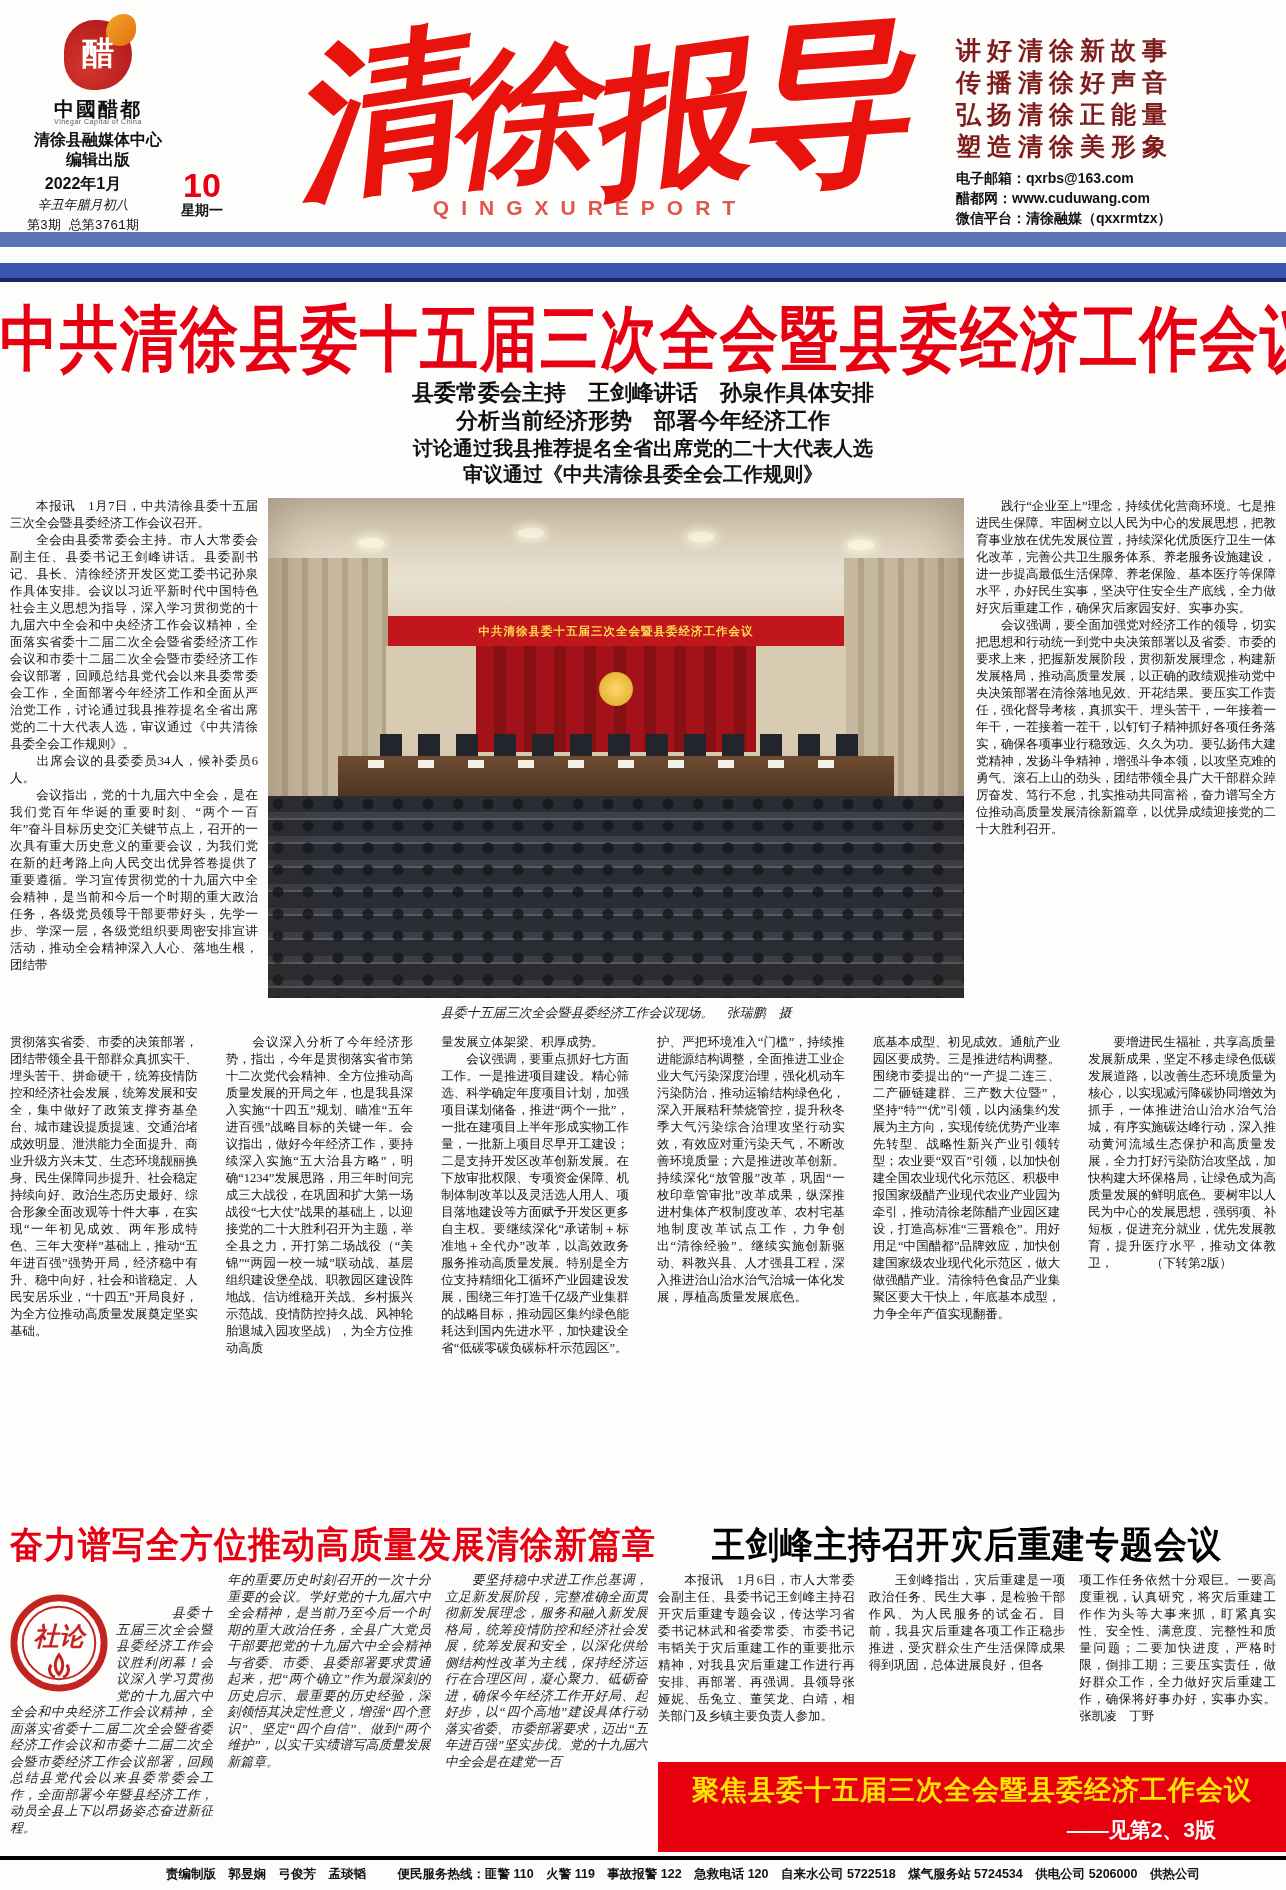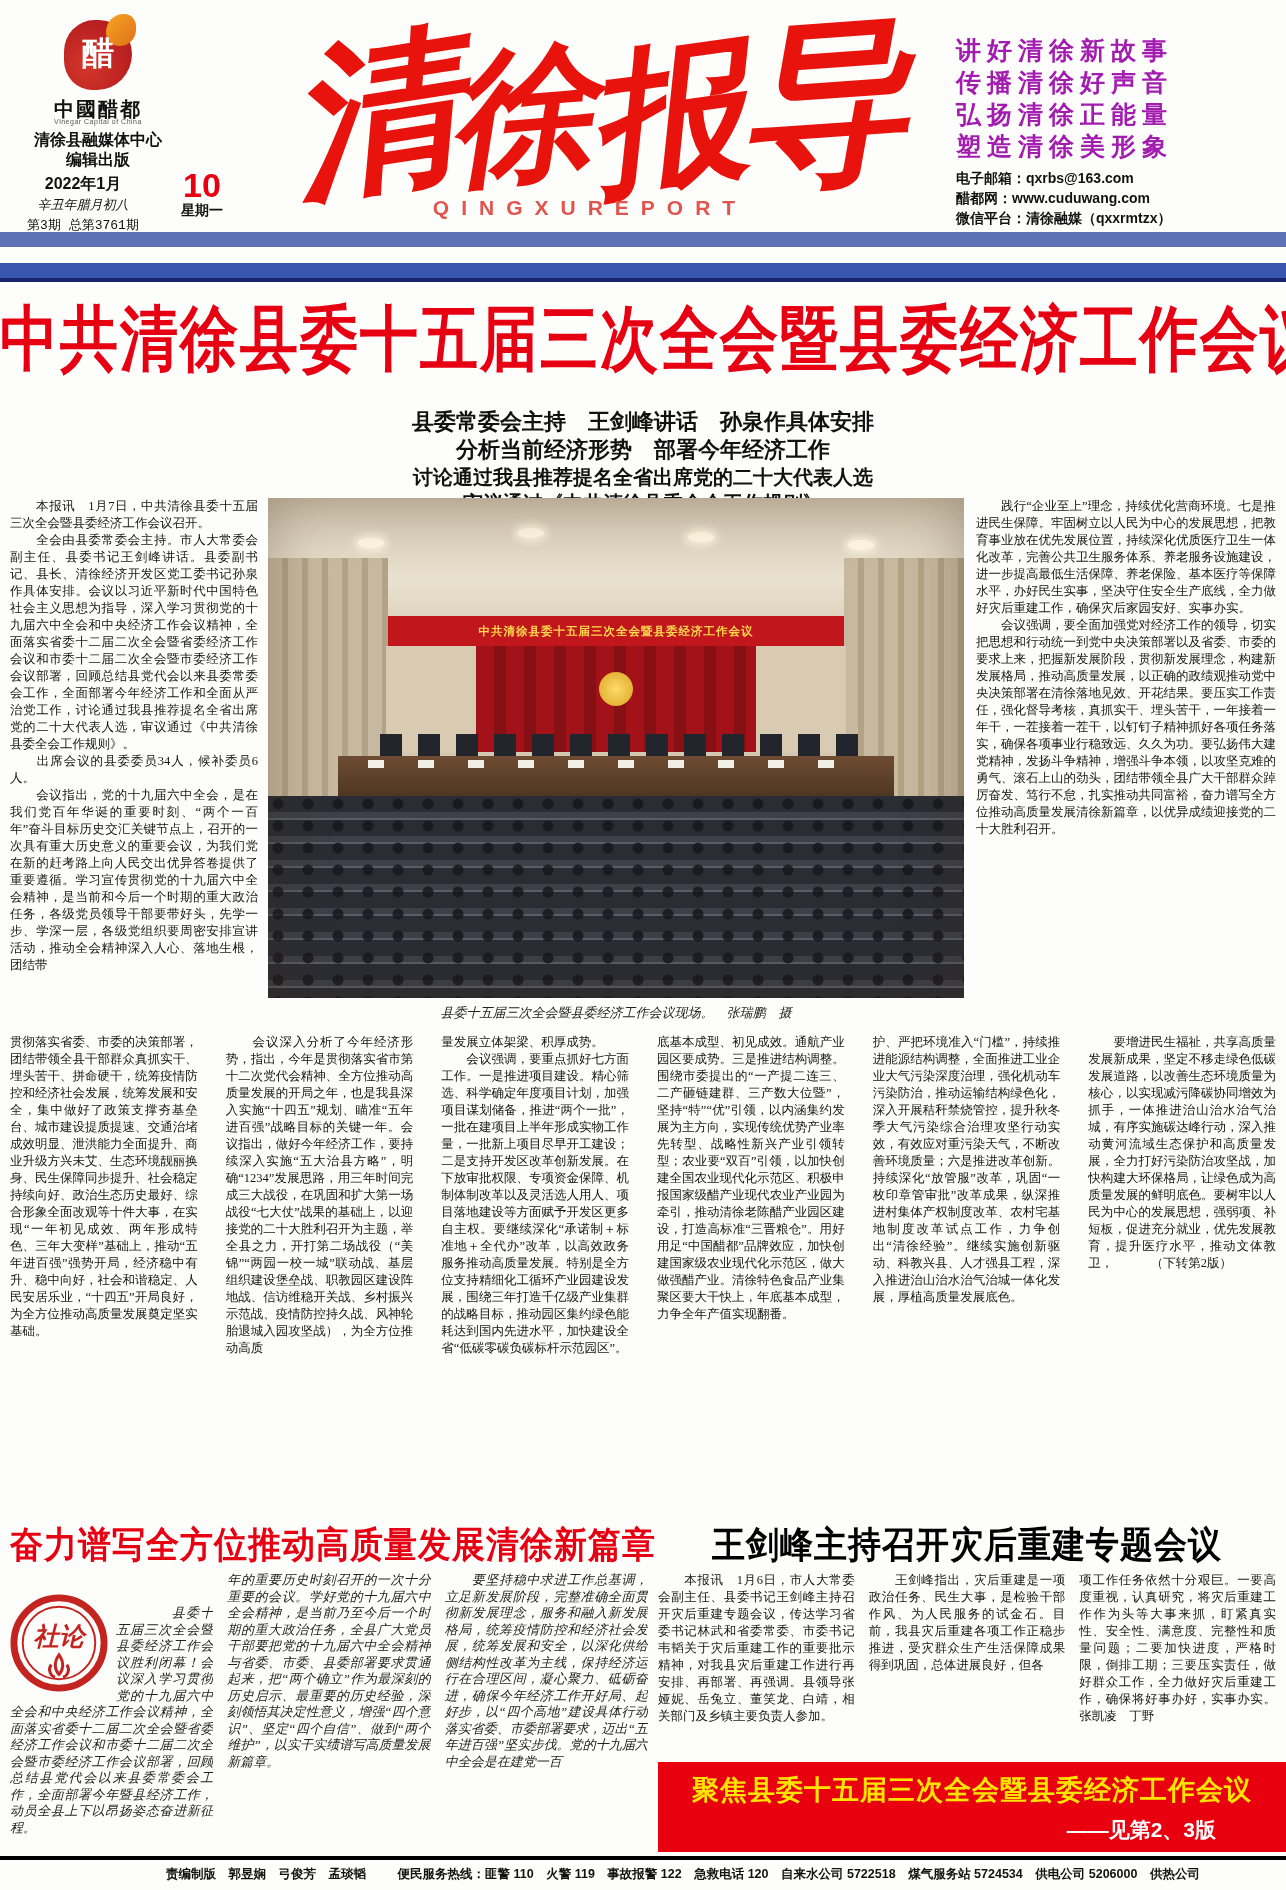--- a/index.html
+++ b/index.html
@@ -28,32 +28,32 @@
   .weekday{position:absolute;left:172px;top:202px;width:60px;text-align:center;font-weight:bold;font-size:14px;}
   .mast{position:absolute;left:290px;top:-6px;width:600px;height:205px;text-align:center;
         color:#e8130c;font-family:"Liberation Serif",serif;font-style:italic;font-weight:bold;white-space:nowrap;}
   .mast span{display:inline-block;}
   .mast .c0{font-size:168px;transform:rotate(-9deg) translateY(6px);}
   .mast .c1{font-size:146px;transform:rotate(-5deg) translateY(-2px);margin-left:-10px;}
   .mast .c2{font-size:156px;transform:rotate(-8deg) translateY(4px);margin-left:-6px;}
   .mast .c3{font-size:172px;transform:rotate(-4deg) translateY(-4px);margin-left:-8px;}
   .mast-en{position:absolute;left:330px;top:196px;width:520px;display:flex;justify-content:center;
         color:#e0554c;font-size:21px;letter-spacing:12px;font-weight:bold;}
-  .slogans{position:absolute;right:30px;top:34px;width:300px;color:#a21caf;
+  .slogans{position:absolute;right:30px;top:34px;width:300px;color:#7f1d1d;
         font-weight:bold;font-size:25px;letter-spacing:6px;line-height:32px;text-align:justify;}
   .contacts{position:absolute;right:30px;top:168px;width:300px;font-size:14px;line-height:20px;font-weight:bold;}
   .contacts div{white-space:nowrap;}
   
   .barA{position:absolute;left:0;top:232px;width:1286px;height:15px;background:#5d72b4;}
   .barB{position:absolute;left:0;top:263px;width:1286px;height:15px;background:#3a55ad;border-bottom:4px solid #17246b;}
   
   .bighead{position:absolute;left:0;top:292px;width:1286px;text-align:center;color:#e60012;
         font-weight:900;font-size:58px;letter-spacing:2px;transform:scaleY(1.22);transform-origin:top;
         white-space:nowrap;}
-  .subheads{position:absolute;left:0;top:408px;width:1286px;text-align:center;font-weight:bold;}
+  .subheads{position:absolute;left:0;top:379px;width:1286px;text-align:center;font-weight:bold;}
   .subheads .s0,.subheads .s1{font-size:22px;line-height:28px;}
   .subheads .s2,.subheads .s3{font-size:20px;line-height:26px;}
   
   .coltext{font-family:"Liberation Serif",serif;font-size:12.5px;line-height:17px;
         text-align:justify;white-space:pre-wrap;overflow:hidden;color:#141414;}
   .col1{position:absolute;left:10px;top:498px;width:248px;height:503px;}
   .col4{position:absolute;left:976px;top:498px;width:300px;height:503px;}
   .caption{position:absolute;left:268px;top:1004px;width:696px;text-align:center;
         font-family:"Liberation Serif",serif;font-style:italic;font-size:13px;color:#222;}
   .lowerband{position:absolute;left:10px;top:1034px;width:1266px;height:476px;display:flex;gap:28px;}
@@ -194,22 +194,22 @@
     <div class="audience"></div>
     <div class="vig"></div>
   </div>
   <div class="caption">县委十五届三次全会暨县委经济工作会议现场。　张瑞鹏　摄</div>
 
   <div class="lowerband">
     <div class="coltext">贯彻落实省委、市委的决策部署，团结带领全县干部群众真抓实干、埋头苦干、拼命硬干，统筹疫情防控和经济社会发展，统筹发展和安全，集中做好了政策支撑夯基垒台、城市建设提质提速、交通治堵成效明显、泄洪能力全面提升、商业升级方兴未艾、生态环境靓丽换身、民生保障同步提升、社会稳定持续向好、政治生态历史最好、综合形象全面改观等十件大事，在实现“一年初见成效、两年形成特色、三年大变样”基础上，推动“五年进百强”强势开局，经济稳中有升、稳中向好，社会和谐稳定、人民安居乐业，“十四五”开局良好，为全方位推动高质量发展奠定坚实基础。</div>
     <div class="coltext">　　会议深入分析了今年经济形势，指出，今年是贯彻落实省市第十二次党代会精神、全方位推动高质量发展的开局之年，也是我县深入实施“十四五”规划、瞄准“五年进百强”战略目标的关键一年。会议指出，做好今年经济工作，要持续深入实施“五大治县方略”，明确“1234”发展思路，用三年时间完成三大战役，在巩固和扩大第一场战役“七大仗”战果的基础上，以迎接党的二十大胜利召开为主题，举全县之力，开打第二场战役（“美锦”“两园一校一城”联动战、基层组织建设堡垒战、职教园区建设阵地战、信访维稳开关战、乡村振兴示范战、疫情防控持久战、风神轮胎退城入园攻坚战），为全方位推动高质</div>
     <div class="coltext">量发展立体架梁、积厚成势。
 　　会议强调，要重点抓好七方面工作。一是推进项目建设。精心筛选、科学确定年度项目计划，加强项目谋划储备，推进“两个一批”，一批在建项目上半年形成实物工作量，一批新上项目尽早开工建设；二是支持开发区改革创新发展。在下放审批权限、专项资金保障、机制体制改革以及灵活选人用人、项目落地建设等方面赋予开发区更多自主权。要继续深化“承诺制＋标准地＋全代办”改革，以高效政务服务推动高质量发展。特别是全方位支持精细化工循环产业园建设发展，围绕三年打造千亿级产业集群的战略目标，推动园区集约绿色能耗达到国内先进水平，加快建设全省“低碳零碳负碳标杆示范园区”。</div>
+    <div class="coltext">护、严把环境准入“门槛”，持续推进能源结构调整，全面推进工业企业大气污染深度治理，强化机动车污染防治，推动运输结构绿色化，深入开展秸秆禁烧管控，提升秋冬季大气污染综合治理攻坚行动实效，有效应对重污染天气，不断改善环境质量；六是推进改革创新。持续深化“放管服”改革，巩固“一枚印章管审批”改革成果，纵深推进村集体产权制度改革、农村宅基地制度改革试点工作，力争创出“清徐经验”。继续实施创新驱动、科教兴县、人才强县工程，深入推进治山治水治气治城一体化发展，厚植高质量发展底色。</div>
     <div class="coltext">底基本成型、初见成效。通航产业园区要成势。三是推进结构调整。围绕市委提出的“一产提二连三、二产砸链建群、三产数大位暨”，坚持“特”“优”引领，以内涵集约发展为主方向，实现传统优势产业率先转型、战略性新兴产业引领转型；农业要“双百”引领，以加快创建全国农业现代化示范区、积极申报国家级醋产业现代农业产业园为牵引，推动清徐老陈醋产业园区建设，打造高标准“三晋粮仓”。用好用足“中国醋都”品牌效应，加快创建国家级农业现代化示范区，做大做强醋产业。清徐特色食品产业集聚区要大干快上，年底基本成型，力争全年产值实现翻番。</div>
-    <div class="coltext">护、严把环境准入“门槛”，持续推进能源结构调整，全面推进工业企业大气污染深度治理，强化机动车污染防治，推动运输结构绿色化，深入开展秸秆禁烧管控，提升秋冬季大气污染综合治理攻坚行动实效，有效应对重污染天气，不断改善环境质量；六是推进改革创新。持续深化“放管服”改革，巩固“一枚印章管审批”改革成果，纵深推进村集体产权制度改革、农村宅基地制度改革试点工作，力争创出“清徐经验”。继续实施创新驱动、科教兴县、人才强县工程，深入推进治山治水治气治城一体化发展，厚植高质量发展底色。</div>
     <div class="coltext">　　要增进民生福祉，共享高质量发展新成果，坚定不移走绿色低碳发展道路，以改善生态环境质量为核心，以实现减污降碳协同增效为抓手，一体推进治山治水治气治城，有序实施碳达峰行动，深入推动黄河流域生态保护和高质量发展，全力打好污染防治攻坚战，加快构建大环保格局，让绿色成为高质量发展的鲜明底色。要树牢以人民为中心的发展思想，强弱项、补短板，促进充分就业，优先发展教育，提升医疗水平，推动文体教卫，　　　（下转第2版）</div>
   </div>
 
   <div class="coltext col4">　　践行“企业至上”理念，持续优化营商环境。七是推进民生保障。牢固树立以人民为中心的发展思想，把教育事业放在优先发展位置，持续深化优质医疗卫生一体化改革，完善公共卫生服务体系、养老服务设施建设，进一步提高最低生活保障、养老保险、基本医疗等保障水平，办好民生实事，坚决守住安全生产底线，全力做好灾后重建工作，确保灾后家园安好、实事办实。
 　　会议强调，要全面加强党对经济工作的领导，切实把思想和行动统一到党中央决策部署以及省委、市委的要求上来，把握新发展阶段，贯彻新发展理念，构建新发展格局，推动高质量发展，以正确的政绩观推动党中央决策部署在清徐落地见效、开花结果。要压实工作责任，强化督导考核，真抓实干、埋头苦干，一年接着一年干，一茬接着一茬干，以钉钉子精神抓好各项任务落实，确保各项事业行稳致远、久久为功。要弘扬伟大建党精神，发扬斗争精神，增强斗争本领，以攻坚克难的勇气、滚石上山的劲头，团结带领全县广大干部群众踔厉奋发、笃行不怠，扎实推动共同富裕，奋力谱写全方位推动高质量发展清徐新篇章，以优异成绩迎接党的二十大胜利召开。</div>
 
   <div class="edhead">奋力谱写全方位推动高质量发展清徐新篇章</div>
   <div class="edcols">
     <div class="coltext">
       <svg class="badge" viewBox="0 0 100 100">

